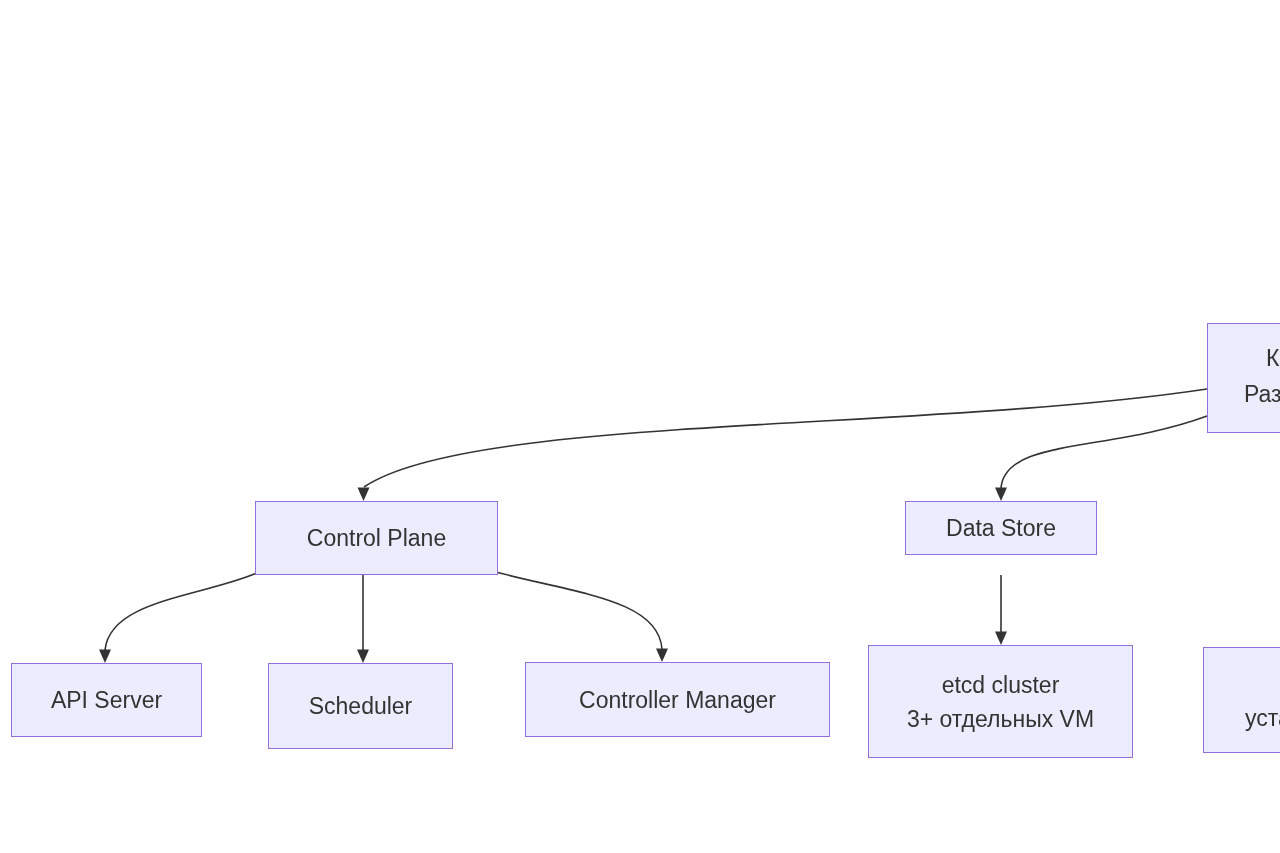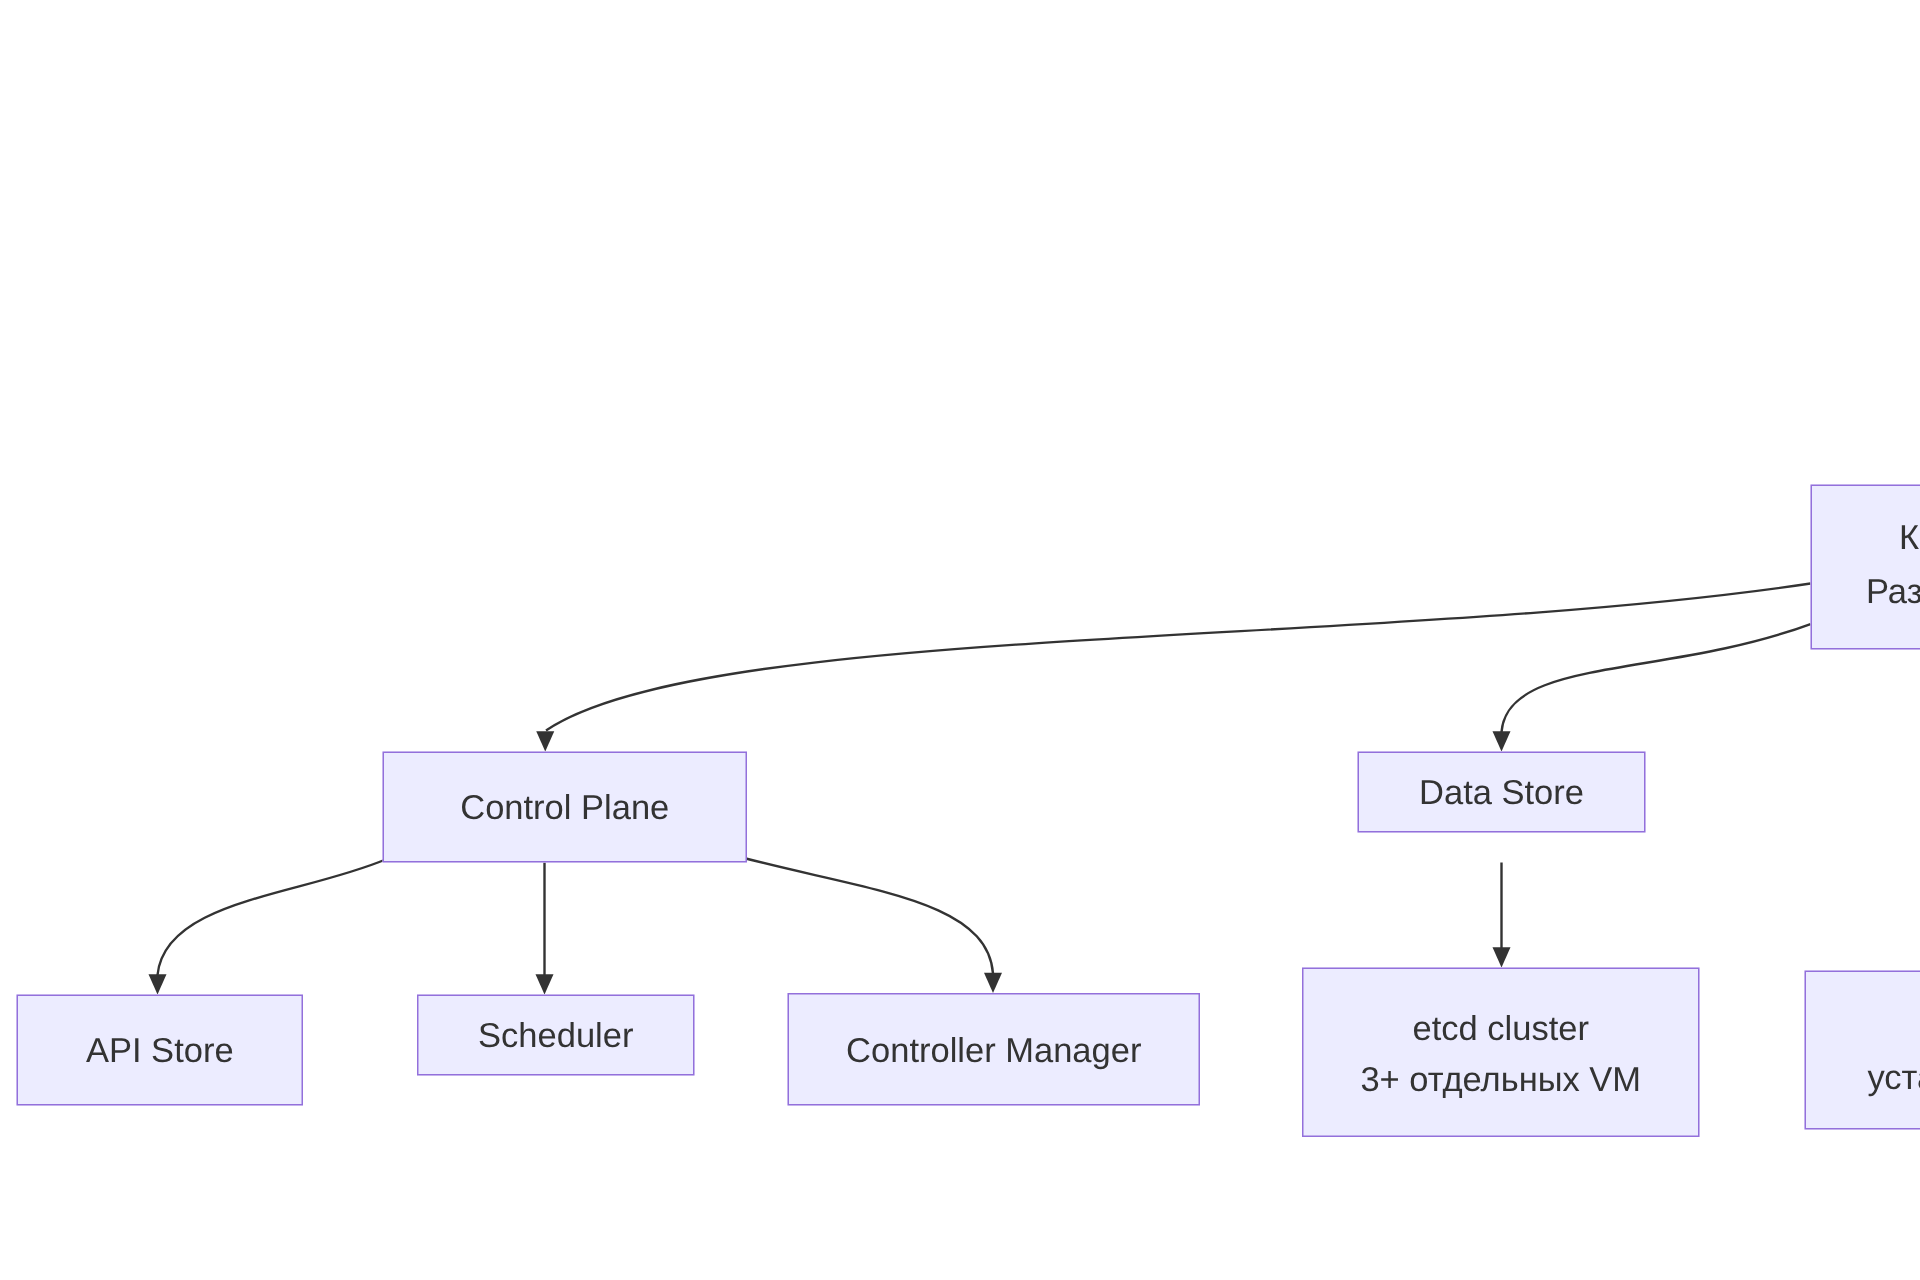--- a/index.html
+++ b/index.html
@@ -75,28 +75,28 @@
 
   <div class="node" style="left:255px;top:501px;width:243px;height:74px;justify-content:center;">
     <span>Control Plane</span>
   </div>
 
   <div class="node" style="left:905px;top:501px;width:192px;height:54px;">
     <span>Data Store</span>
   </div>
 
   <div class="node" style="left:11px;top:663px;width:191px;height:74px;">
-    <span>API Store</span>
+    <span>API Server</span>
   </div>
 
-  <div class="node" style="left:278px;top:663px;width:185px;height:54px;">
+  <div class="node" style="left:268px;top:663px;width:185px;height:86px;">
     <span>Scheduler</span>
   </div>
 
-  <div class="node" style="left:525px;top:662px;width:275px;height:75px;">
+  <div class="node" style="left:525px;top:662px;width:305px;height:75px;">
     <span>Controller Manager</span>
   </div>
 
   <div class="node" style="left:868px;top:645px;width:265px;height:113px;">
     <div>etcd cluster</div>
     <div>3+ отдельных VM</div>
   </div>
 
   <div class="node partial" style="left:1207px;top:323px;width:300px;height:110px;">
     <span class="frag" style="left:58px;top:21px;">К</span>

